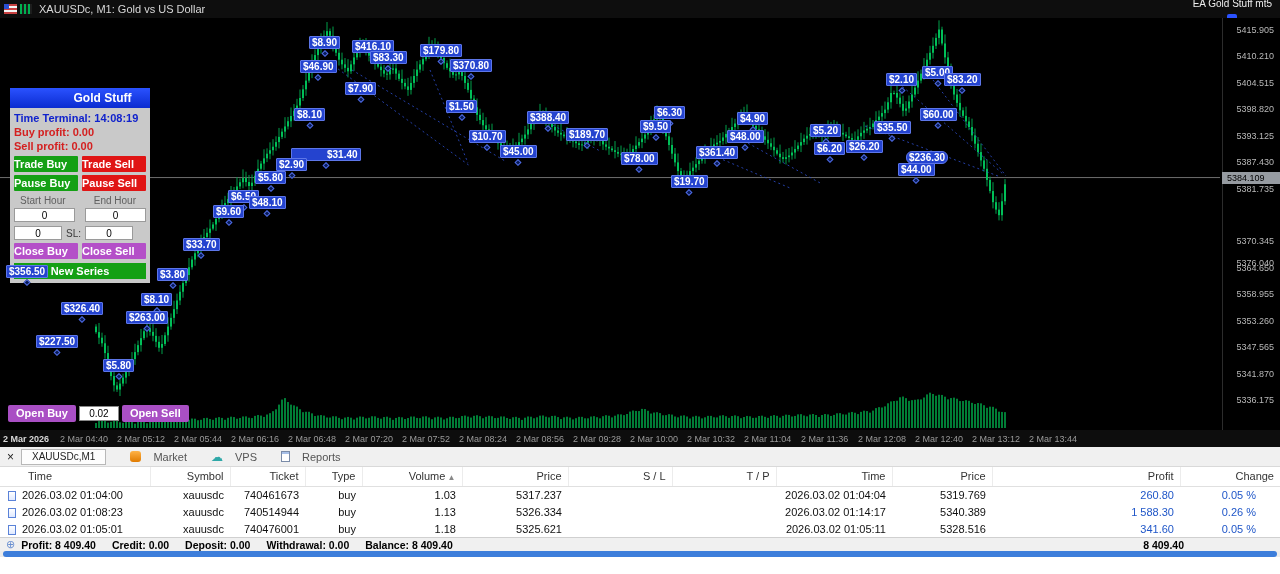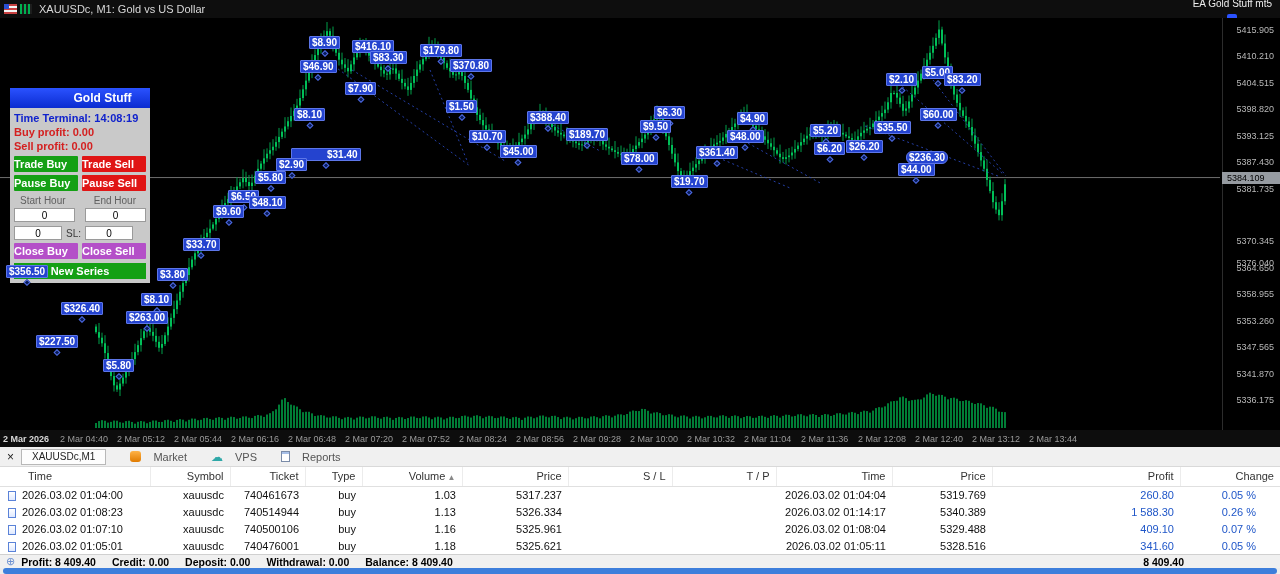--- a/index.html
+++ b/index.html
@@ -1147,20 +1147,25 @@
         <input class="p-input" style="width: 48px;" value="0">
       </div>
       <div class="p-row">
         <div class="p-btn purple">Close Buy</div>
         <div class="p-btn purple">Close Sell</div>
       </div>
       <div class="new-series">New Series</div>
     </div>
   </div>
 
+  <div class="order-row">
+    <div class="order-btn">Open Buy</div>
+    <input class="lot-input" value="0.02" style="">
+    <div class="order-btn">Open Sell</div>
+  </div>
 </div>
 
 <div class="time-axis">
     <span class="year">2 Mar 2026</span>
     <span>2 Mar 04:40</span>
     <span>2 Mar 05:12</span>
     <span>2 Mar 05:44</span>
     <span>2 Mar 06:16</span>
     <span>2 Mar 06:48</span>
     <span>2 Mar 07:20</span>
@@ -1249,34 +1254,20 @@
         <td>1.13</td>
         <td>5326.334</td>
         <td></td>
         <td></td>
         <td>2026.03.02 01:14:17</td>
         <td>5340.389</td>
         <td class="blue">1 588.30</td>
         <td class="blue change">0.26 %</td>
       </tr>
       <tr>
-        <td><span class="doc-icon"></span>2026.03.02 01:07:10</td>
-        <td>xauusdc</td>
-        <td>740500106</td>
-        <td>buy</td>
-        <td>1.16</td>
-        <td>5325.961</td>
-        <td></td>
-        <td></td>
-        <td>2026.03.02 01:08:04</td>
-        <td>5329.488</td>
-        <td class="blue">409.10</td>
-        <td class="blue change">0.07 %</td>
-      </tr>
-      <tr>
         <td><span class="doc-icon"></span>2026.03.02 01:05:01</td>
         <td>xauusdc</td>
         <td>740476001</td>
         <td>buy</td>
         <td>1.18</td>
         <td>5325.621</td>
         <td></td>
         <td></td>
         <td>2026.03.02 01:05:11</td>
         <td>5328.516</td>

